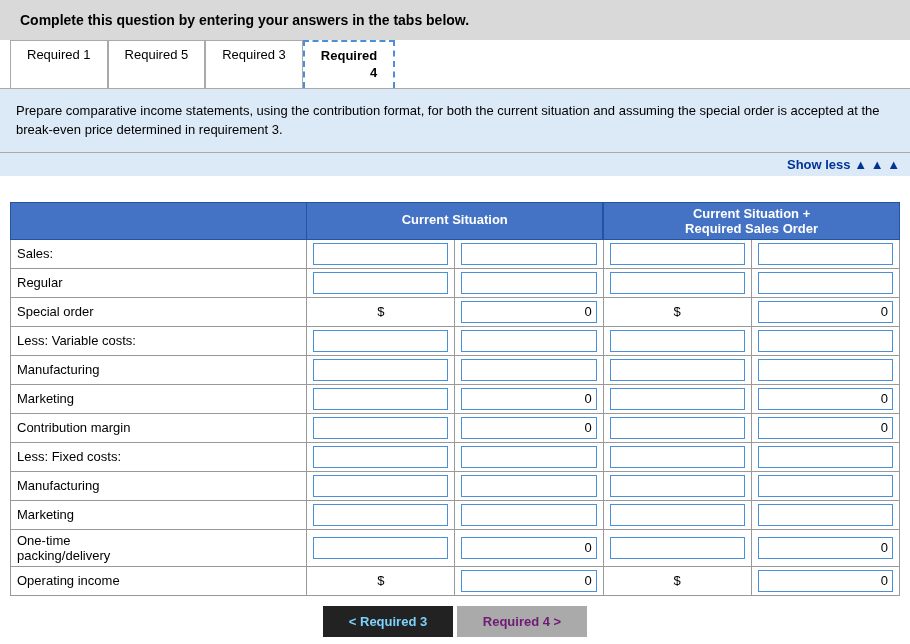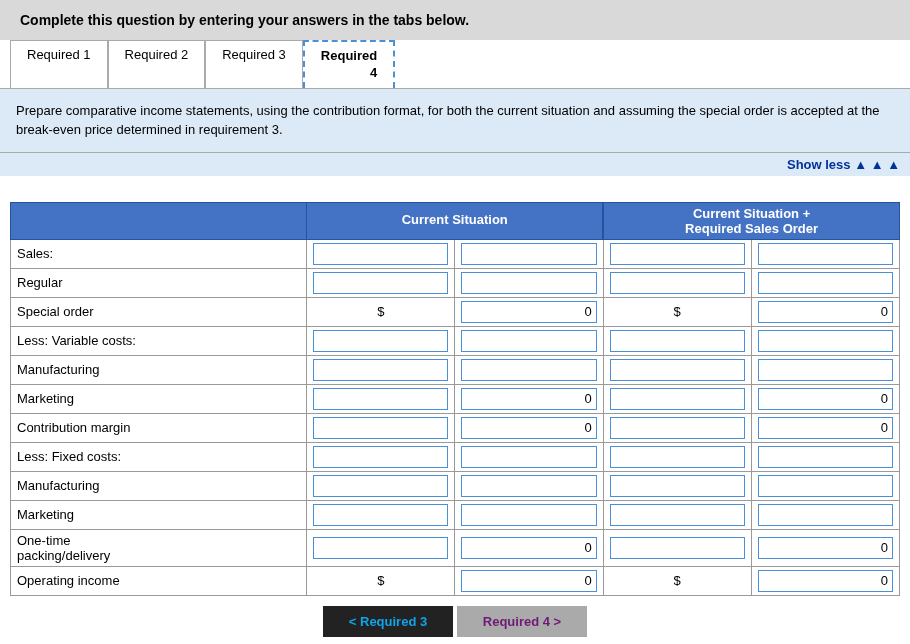--- a/index.html
+++ b/index.html
@@ -123,21 +123,21 @@
 
     .nav-buttons {
       display: flex;
       justify-content: center;
       gap: 4px;
       padding: 10px 0;
     }
 
     .nav-btn {
       background: #555;
-      color: #0ea5e9;
+      color: #7dd3fc;
       border: none;
       padding: 8px 20px;
       font-size: 13px;
       font-weight: bold;
       cursor: pointer;
       min-width: 130px;
     }
 
     .nav-btn.active {
       background: #222;
@@ -163,21 +163,21 @@
 <body>
 
 <div class="header-banner">
   <span>Complete this question by entering your answers in the tabs below.</span>
 </div>
 
 <div class="tabs-row">
   <div class="tab"><span>Required
 1</span></div>
   <div class="tab"><span>Required
-2</span></div>
+5</span></div>
   <div class="tab"><span>Required
 3</span></div>
   <div class="tab active"><span>Required<br>4</span></div>
 </div>
 
 <div class="instruction-box">
   <span>Prepare comparative income statements, using the contribution format, for both the current situation and assuming the special order is accepted at the break-even price determined in requirement 3.</span>
 </div>
 <div class="show-less">
   <span style="cursor:pointer; color:#003399; font-weight:bold;">Show less</span><span style="color:#003399; font-weight:bold;"> ▲</span>

